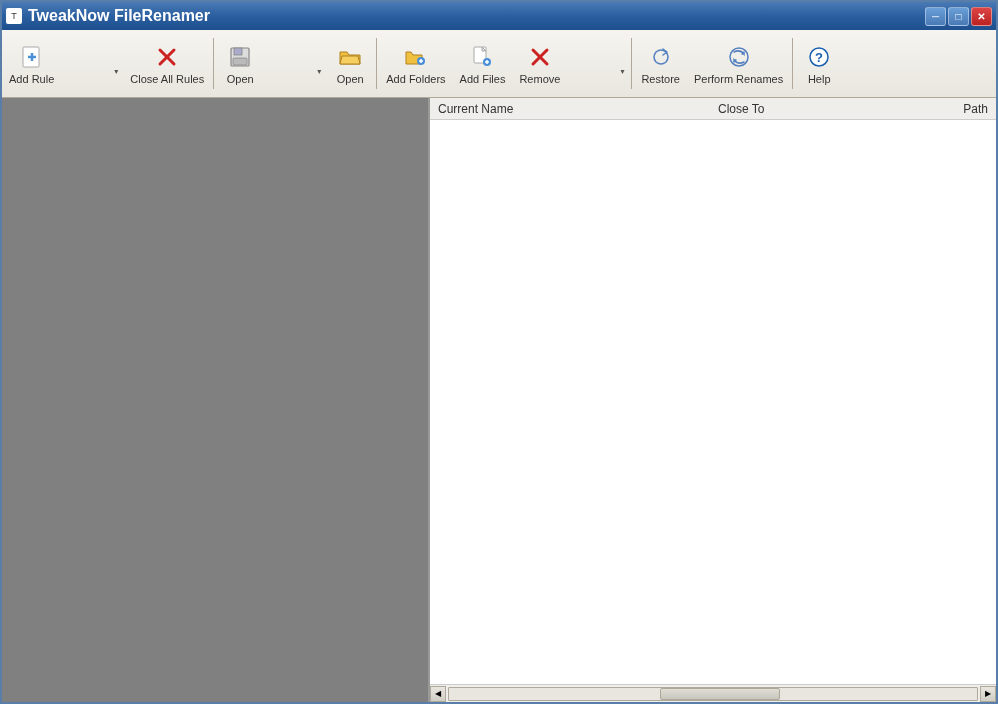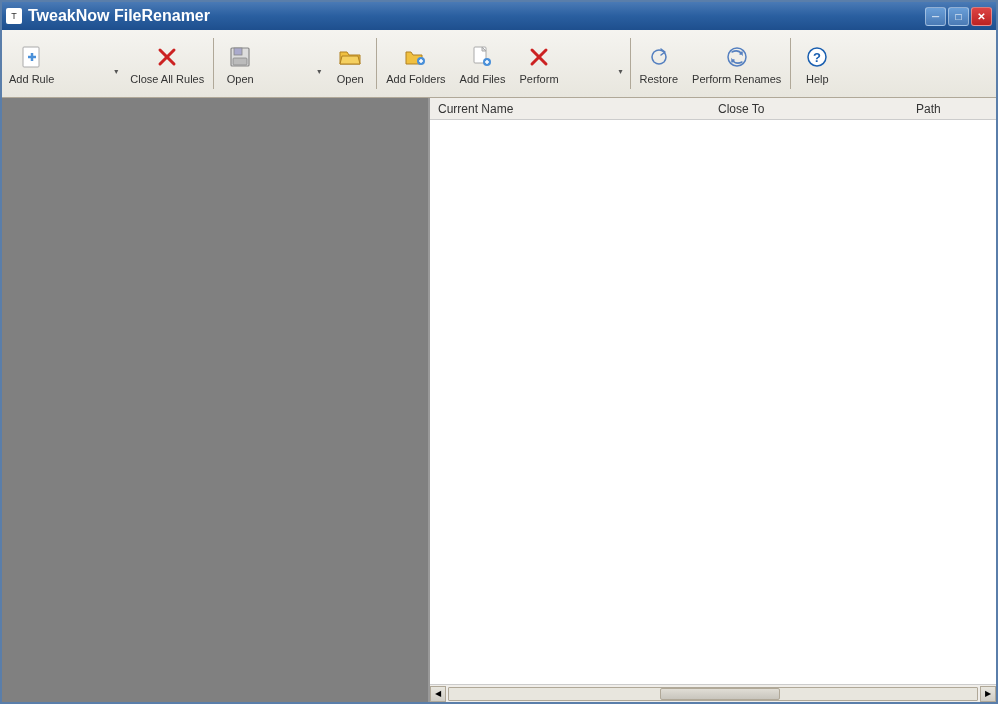--- a/index.html
+++ b/index.html
@@ -169,20 +169,21 @@
     .col-current-name {
       width: 280px;
     }
 
     .col-change-to {
       flex: 1;
     }
 
     .col-path {
       width: 80px;
+      text-align: right;
     }
 
     .file-list-body {
       flex: 1;
       background: white;
       overflow-y: auto;
     }
 
     
     .right-bottom {
@@ -332,21 +333,21 @@
     </div>
 
     <div class="toolbar-btn-group">
       <div class="toolbar-btn">
         <div class="btn-icon">
           <svg class="svg-icon" viewBox="0 0 26 26">
             <line x1="6" y1="6" x2="20" y2="20" stroke="#cc2222" stroke-width="3" stroke-linecap="round"></line>
             <line x1="20" y1="6" x2="6" y2="20" stroke="#cc2222" stroke-width="3" stroke-linecap="round"></line>
           </svg>
         </div>
-        <span class="btn-label">Perform</span>
+        <span class="btn-label">Remove</span>
       </div>
       <div class="dropdown-arrow">
         <span>▾</span>
       </div>
     </div>
 
     <div class="toolbar-separator"></div>
 
     <div class="toolbar-btn">
       <div class="btn-icon">

